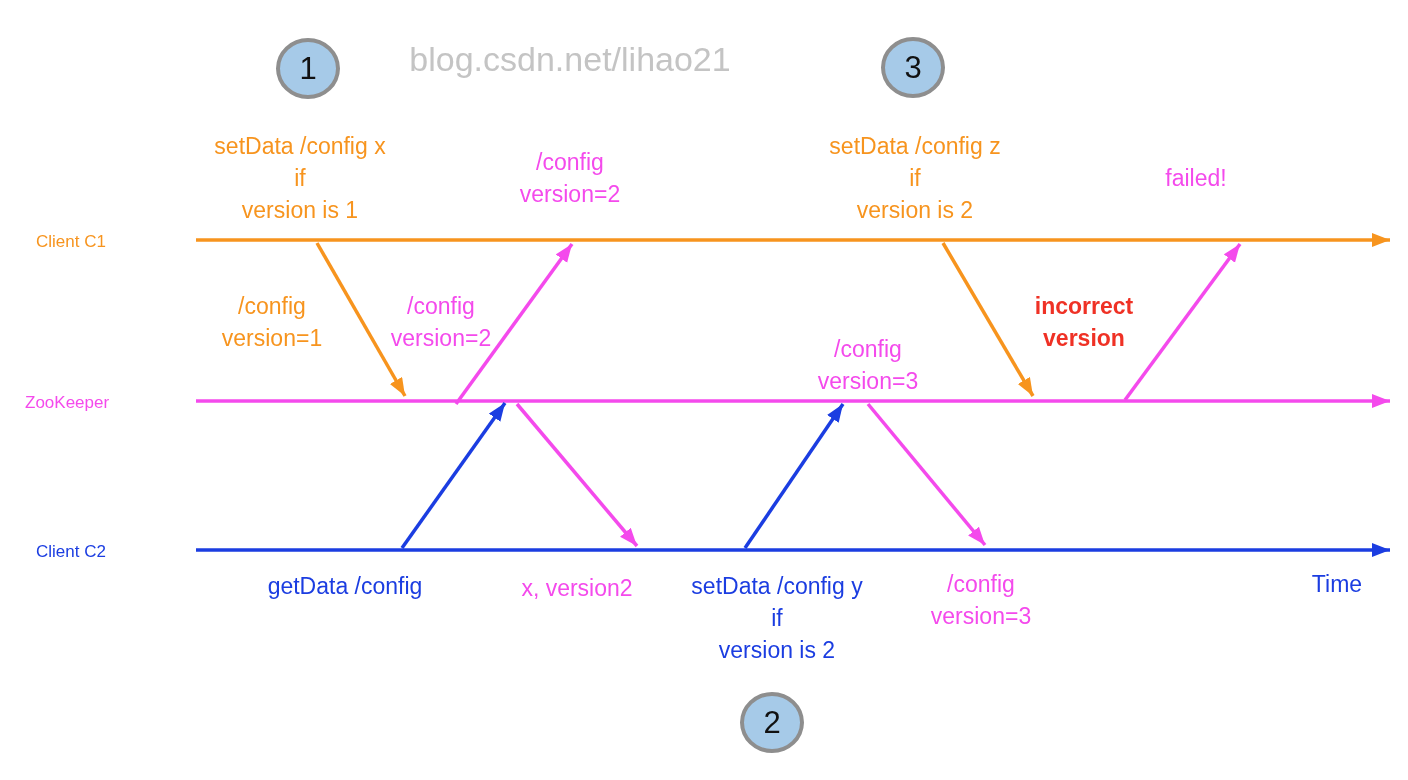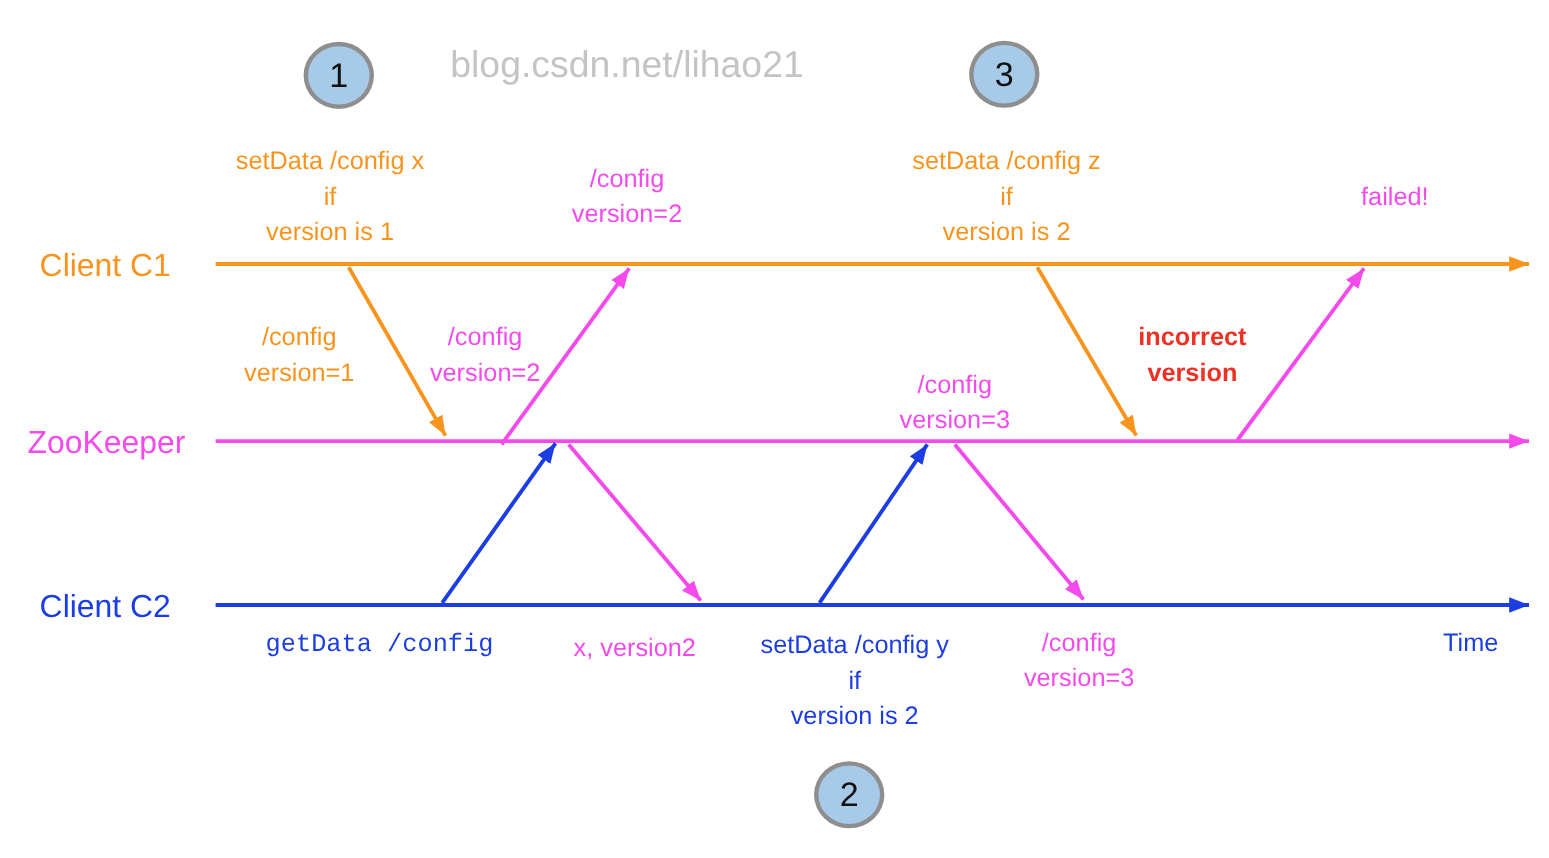--- a/index.html
+++ b/index.html
@@ -24,21 +24,21 @@
     position:absolute;
     transform:translateX(-50%);
     text-align:center;
     white-space:pre-line;
     font-size:23px;
     line-height:32px;
   }
   .lbl-left {
     position:absolute;
     white-space:nowrap;
-    font-size:29px;
+    font-size:17px;
     line-height:28px;
   }
   .t-orange  { color:var(--orange); }
   .t-magenta { color:var(--magenta); }
   .t-blue    { color:var(--blue); }
   .t-red     { color:var(--red); font-weight:bold; }
   .watermark {
     position:absolute;
     transform:translateX(-50%);
     color:var(--watermark_gray);
@@ -102,33 +102,33 @@
   <div class="lbl-left t-blue" style="left:36px; top:538px;text-align:center;">Client C2</div>
 
   <div class="lbl t-orange" style="left:300px; top:130px;">setData /config x
 if
 version is 1</div>
   <div class="lbl t-magenta" style="left:570px; top:146px;">/config
 version=2</div>
   <div class="lbl t-orange" style="left:915px; top:130px;">setData /config z
 if
 version is 2</div>
-  <div class="lbl t-magenta" style="left:1268px; top:162px;text-align:right;">failed!</div>
+  <div class="lbl t-magenta" style="left:1196px; top:162px;text-align:right;">failed!</div>
 
   <div class="lbl t-orange" style="left:272px; top:290px;">/config
 version=1</div>
   <div class="lbl t-magenta" style="left:441px; top:290px;">/config
 version=2</div>
   <div class="lbl t-red" style="left:1084px; top:290px;">incorrect
 version</div>
 
   <div class="lbl t-magenta" style="left:868px; top:333px;">/config
 version=3</div>
 
-  <div class="lbl t-blue" style="left:345px; top:570px;font-family:Liberation Mono, monospace;">getData /config</div>
+  <div class="lbl t-blue" style="left:345px; top:570px;">getData /config</div>
   <div class="lbl t-magenta" style="left:577px; top:572px;">x, version2</div>
   <div class="lbl t-blue" style="left:777px; top:570px;">setData /config y
 if
 version is 2</div>
   <div class="lbl t-magenta" style="left:981px; top:568px;">/config
 version=3</div>
   <div class="lbl t-blue" style="left:1337px; top:568px;text-align:center;">Time</div>
 
 </div>
 

